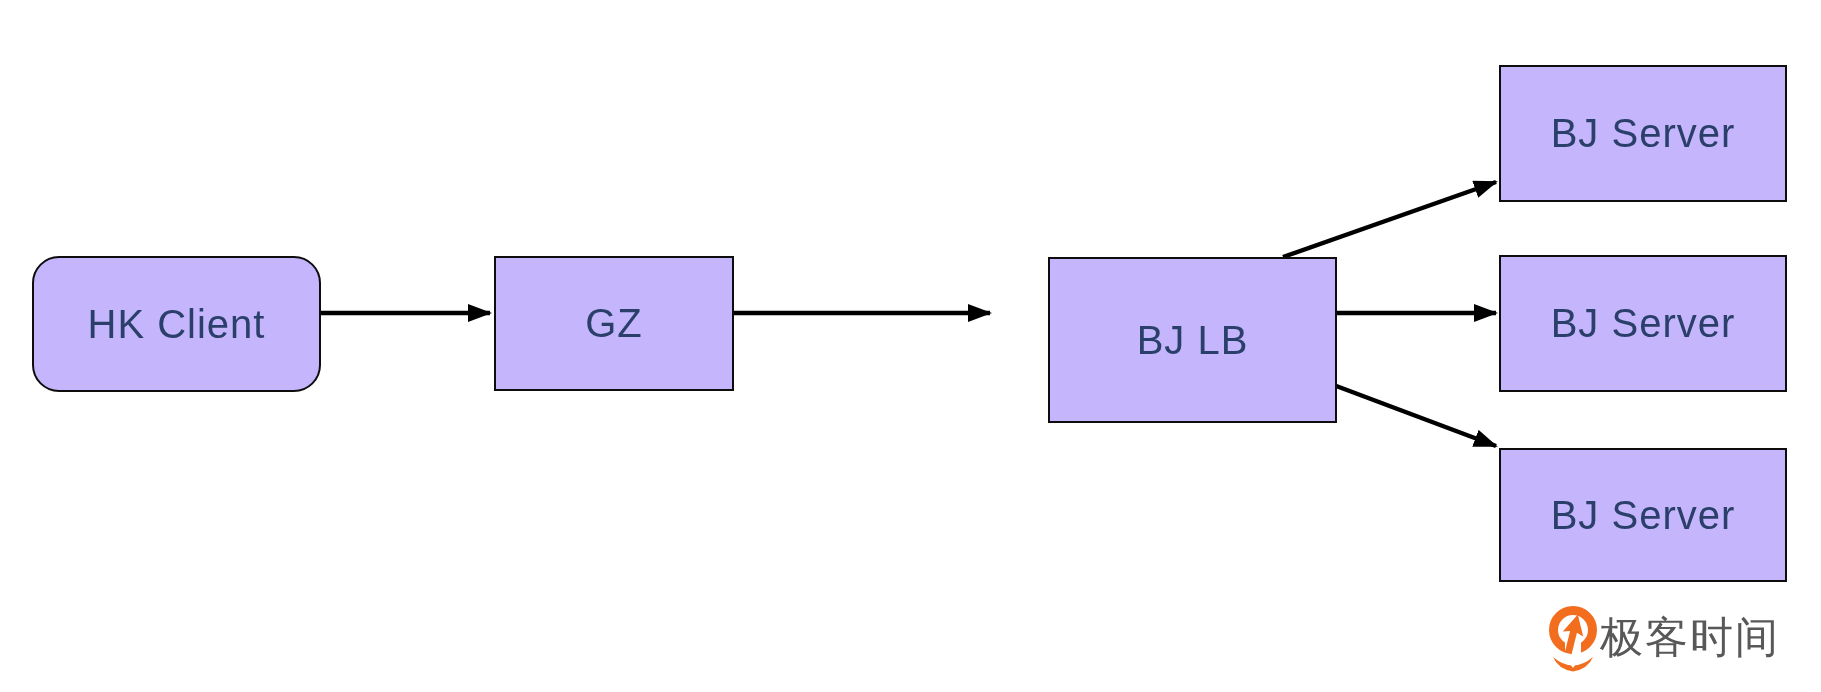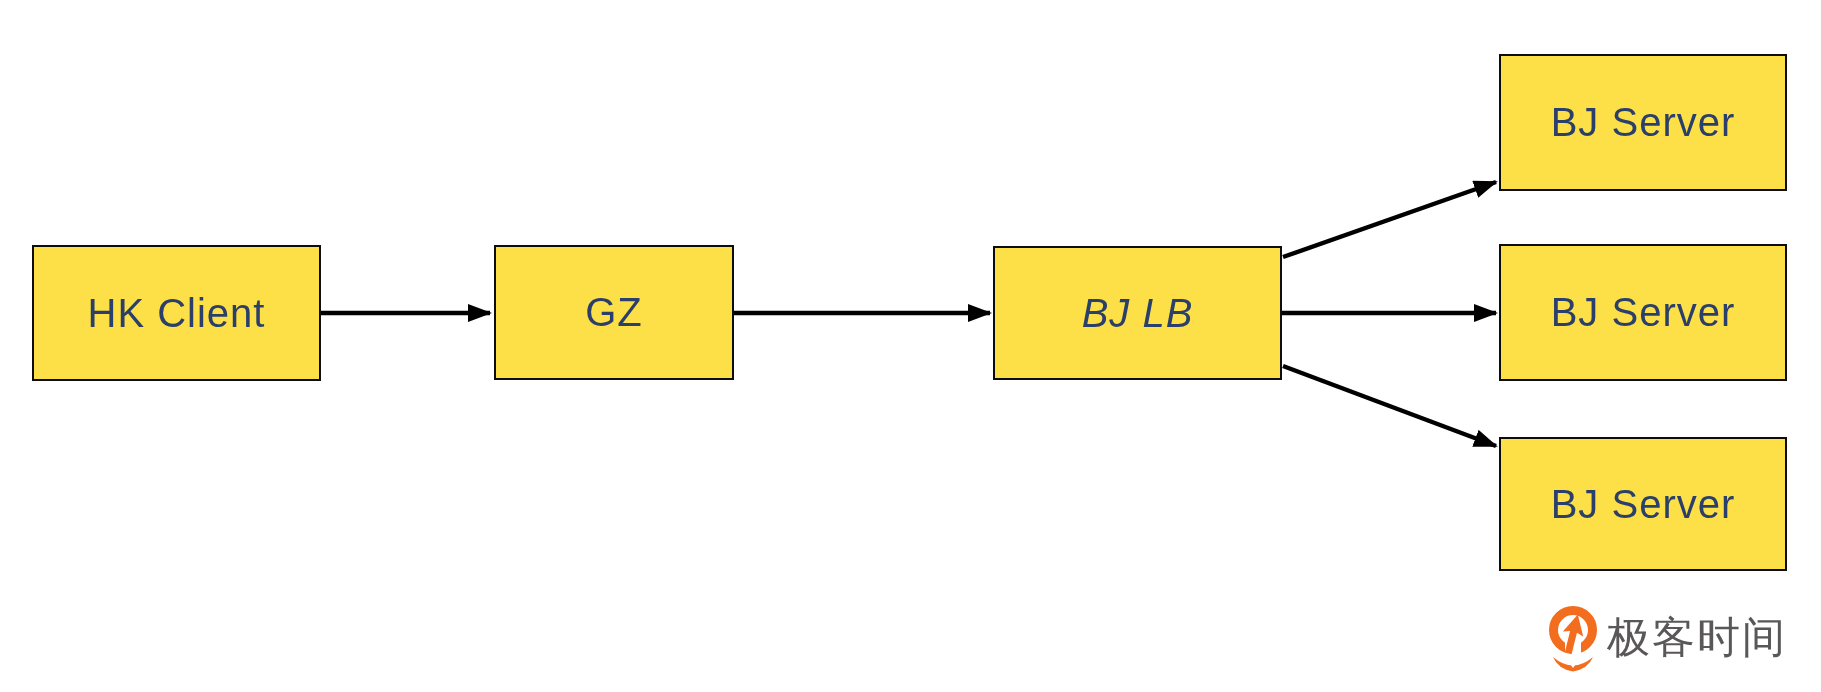--- a/index.html
+++ b/index.html
@@ -19,45 +19,46 @@
     position: absolute;
     left: 0;
     top: 0;
     width: 1821px;
     height: 692px;
     z-index: 1;
   }
   .node {
     position: absolute;
     z-index: 2;
-    background: #fde047;
+    background: #c4b5fd;
     border: 2.5px solid #0d0d0d;
     box-sizing: border-box;
     display: flex;
     align-items: center;
     justify-content: center;
     color: #2A3F69;
     font-size: 40px;
     letter-spacing: 1px;
+    margin-top: 11px;
   }
-  .node-hk-client { left: 32px;   top: 245px; width: 289px; height: 136px; }
+  .node-hk-client { left: 32px;   top: 245px; width: 289px; height: 136px; border-radius: 27px; }
   .node-gz        { left: 494px;  top: 245px; width: 240px; height: 135px; }
-  .node-bj-lb     { left: 993px;  top: 246px; width: 289px; height: 134px; font-style: italic; }
+  .node-bj-lb     { left: 1048px;  top: 246px; width: 289px; height: 166px; }
   .node-server-1  { left: 1499px; top: 54px;  width: 288px; height: 137px; }
   .node-server-2  { left: 1499px; top: 244px; width: 288px; height: 137px; }
   .node-server-3  { left: 1499px; top: 437px; width: 288px; height: 134px; }
 
   .brand {
     position: absolute;
     left: 1546px;
     top: 602px;
     z-index: 3;
     display: flex;
     align-items: center;
-    gap: 7px;
+    gap: 0;
   }
   .brand-icon {
     width: 54px;
     height: 70px;
     flex: 0 0 auto;
   }
   .brand-text {
     color: #595757;
     font-size: 43px;
     font-weight: 500;

